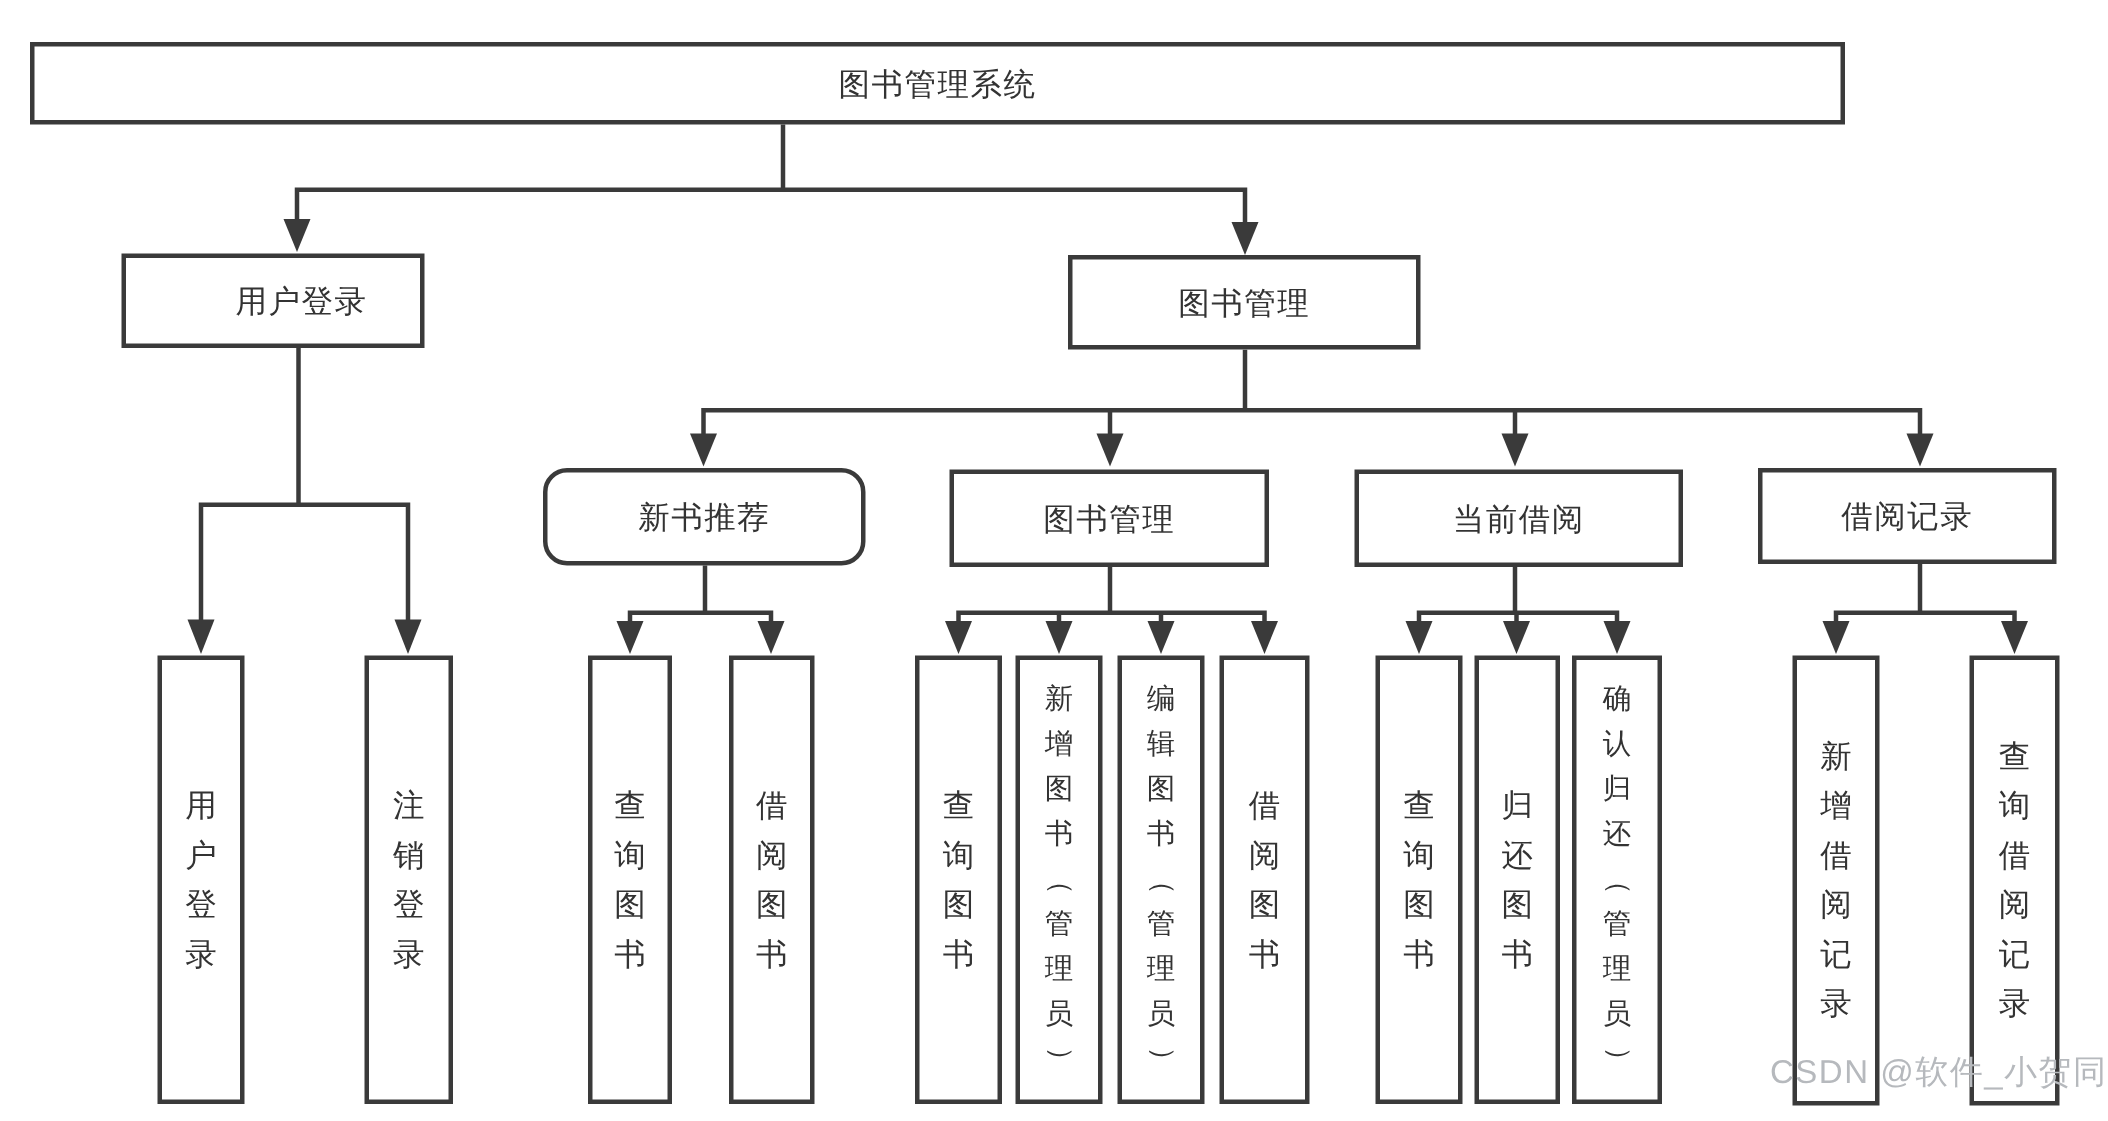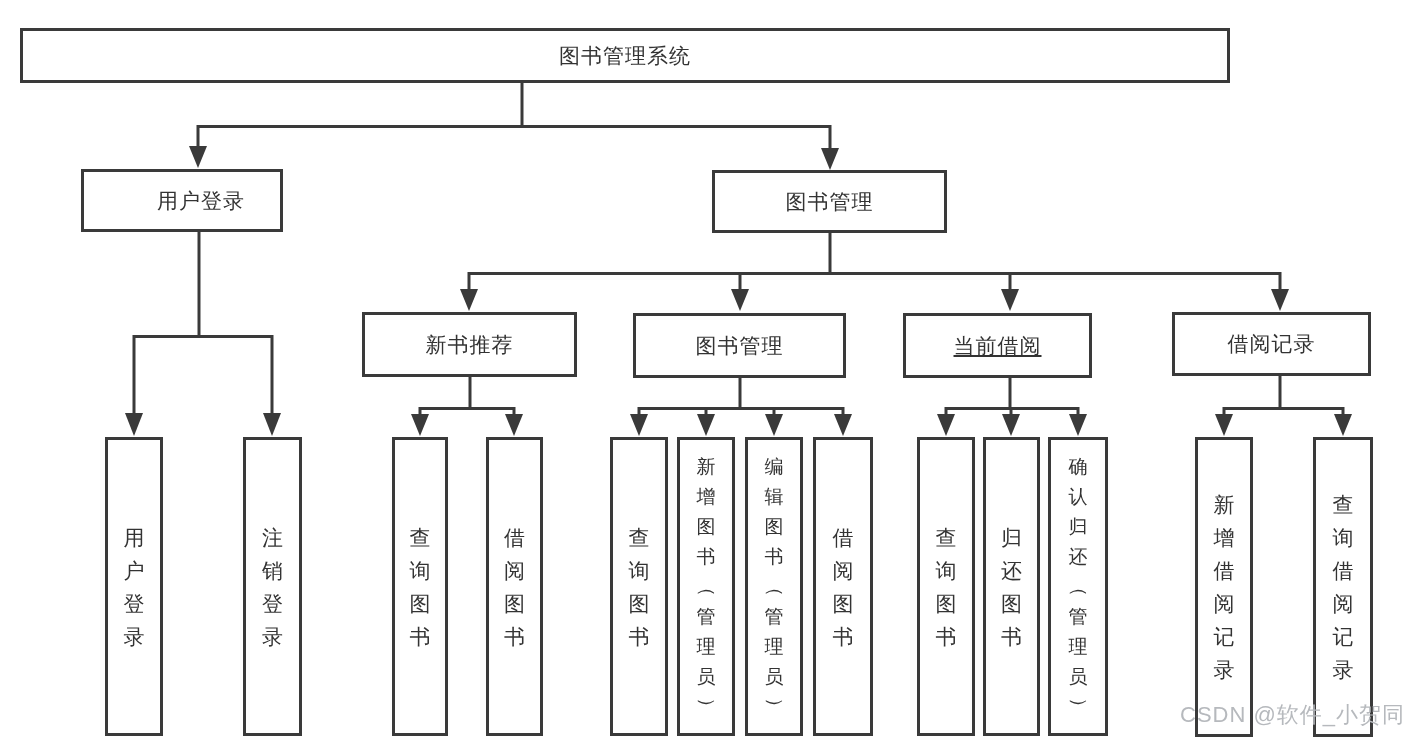--- a/index.html
+++ b/index.html
@@ -112,27 +112,27 @@
     <span>图书管理系统</span>
   </div>
 
   <div class="hbox" style="left:81px;top:169px;width:202px;height:63px;padding-left:38px;">
     <span>用户登录</span>
   </div>
   <div class="hbox" style="left:712px;top:170px;width:235px;height:63px;">
     <span>图书管理</span>
   </div>
 
-  <div class="hbox" style="left:362px;top:312px;width:215px;height:65px;">
+  <div class="hbox" style="left:362px;top:312px;width:215px;height:65px;border-radius:16px;">
     <span>新书推荐</span>
   </div>
   <div class="hbox" style="left:633px;top:313px;width:213px;height:65px;">
     <span>图书管理</span>
   </div>
-  <div class="hbox" style="left:903px;top:313px;width:189px;height:65px;text-decoration:underline;">
+  <div class="hbox" style="left:903px;top:313px;width:219px;height:65px;">
     <span>当前借阅</span>
   </div>
   <div class="hbox" style="left:1172px;top:312px;width:199px;height:64px;">
     <span>借阅记录</span>
   </div>
 
   <div class="vbox" style="left:105px;top:437px;width:58px;height:299px;">
     <div class="vtext">
         <span>用</span>
         <span>户</span>

